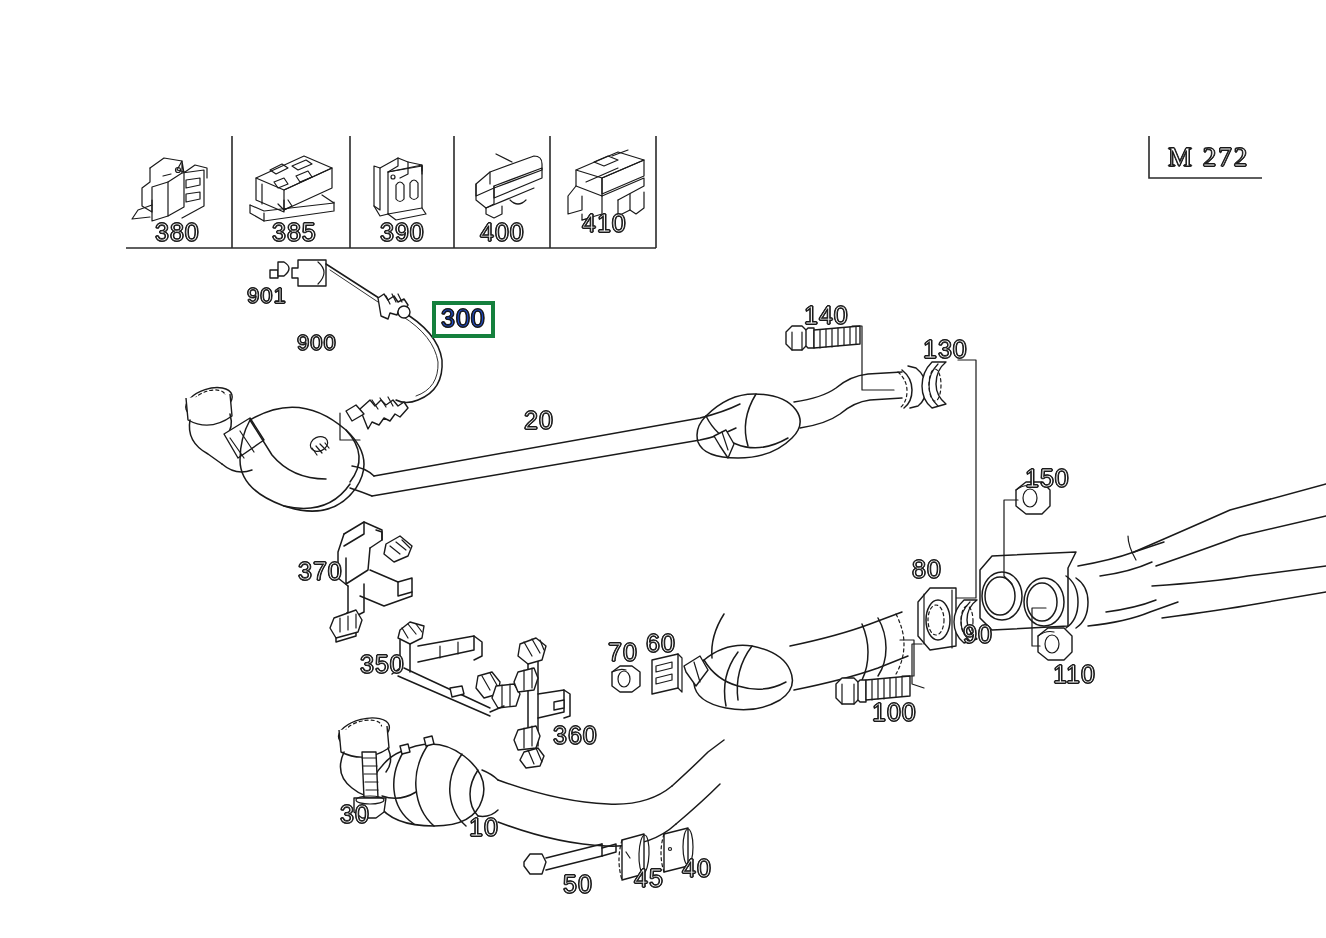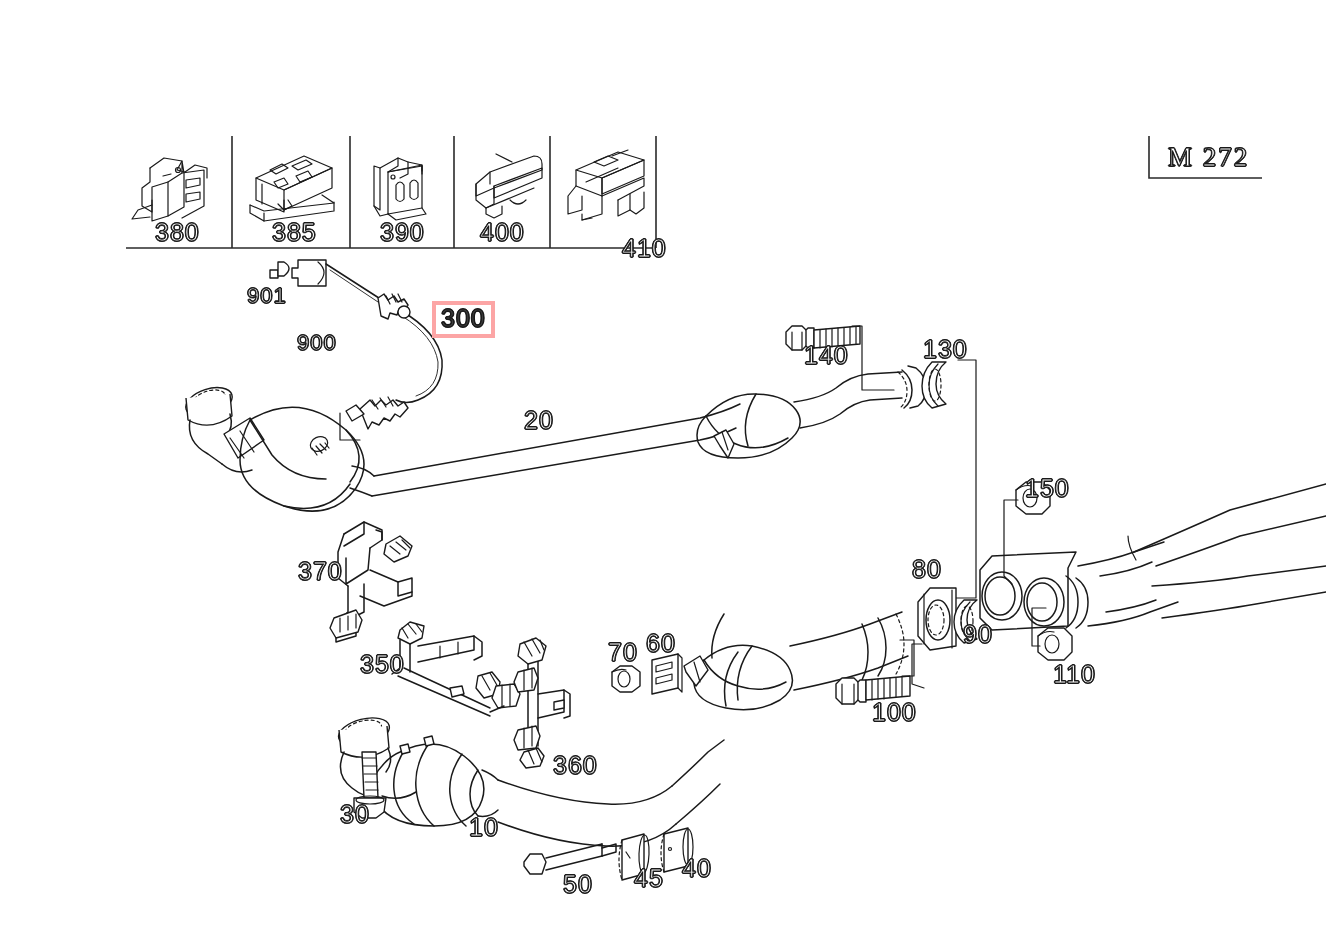--- a/index.html
+++ b/index.html
@@ -34,23 +34,23 @@
     color: #ffffff;
     -webkit-text-stroke: 1.1px #1a1a1a;
     text-shadow:
       -1px 0 #1a1a1a, 1px 0 #1a1a1a,
       0 -1px #1a1a1a, 0 1px #1a1a1a;
     white-space: nowrap;
     user-select: none;
   }
   .callout.sm { font-size: 22px; }
   .callout.hl {
-    color: #404040;
+    color: #1d4ed8;
     background: #ffffff;
-    border: 4px solid #fca5a5;
+    border: 4px solid #15803d;
     padding: 1px 5px 3px 5px;
     z-index: 40;
   }
   .legend-num {
     position: absolute;
     font-family: "Liberation Sans", sans-serif;
     font-size: 25px;
     line-height: 1;
     letter-spacing: 1px;
     color: #ffffff;
@@ -448,41 +448,41 @@
       <circle class="lnw" cx="670" cy="849" r="1.5"></circle>
     </g>
 
     <path class="lnw" d="M922 644 L912 644 L912 684 L924 688"></path>
   </svg>
 
   <div class="legend-num" style="left:155px; top:220px;text-align:right;">380</div>
   <div class="legend-num" style="left:272px; top:220px;">385</div>
   <div class="legend-num" style="left:380px; top:220px;">390</div>
   <div class="legend-num" style="left:480px; top:220px;">400</div>
-  <div class="legend-num" style="left:582px; top:236px;margin-left:40px;">410</div>
+  <div class="legend-num" style="left:582px; top:211px;">410</div>
 
   <div class="model-tag" style="left:1168px; top:144px;">M 272</div>
 
   <div id="callout-layer">
       <div class="callout sm" style="left: 247px; top: 285px;">901</div>
       <div class="callout sm" style="left: 297px; top: 288px; margin-top: 44px;">900</div>
       <div class="callout hl" style="left: 432px; top: 301px;">300</div>
-      <div class="callout" style="left: 804px; top: 303px; margin-top: 40px;">140</div>
+      <div class="callout" style="left: 804px; top: 303px;">140</div>
       <div class="callout" style="left: 923px; top: 337px;">130</div>
       <div class="callout" style="left: 524px; top: 408px;">20</div>
-      <div class="callout" style="left: 1025px; top: 476px;">150</div>
+      <div class="callout" style="left: 1025px; top: 466px;">150</div>
       <div class="callout" style="left: 298px; top: 559px;">370</div>
       <div class="callout" style="left: 912px; top: 557px;">80</div>
       <div class="callout" style="left: 963px; top: 622px;">90</div>
       <div class="callout" style="left: 1053px; top: 662px;">110</div>
       <div class="callout" style="left: 360px; top: 652px;">350</div>
       <div class="callout" style="left: 608px; top: 640px; text-align: right;">70</div>
       <div class="callout" style="left: 646px; top: 631px;">60</div>
       <div class="callout" style="left: 872px; top: 700px;">100</div>
-      <div class="callout" style="left: 553px; top: 723px; margin-top: 30px;">360</div>
+      <div class="callout" style="left: 553px; top: 723px;">360</div>
       <div class="callout" style="left: 340px; top: 802px;">30</div>
       <div class="callout" style="left: 469px; top: 815px;">10</div>
       <div class="callout" style="left: 563px; top: 872px;">50</div>
       <div class="callout" style="left: 634px; top: 866px;">45</div>
       <div class="callout" style="left: 682px; top: 856px;">40</div>
     </div>
 
 </div>
 
 </body></html>

